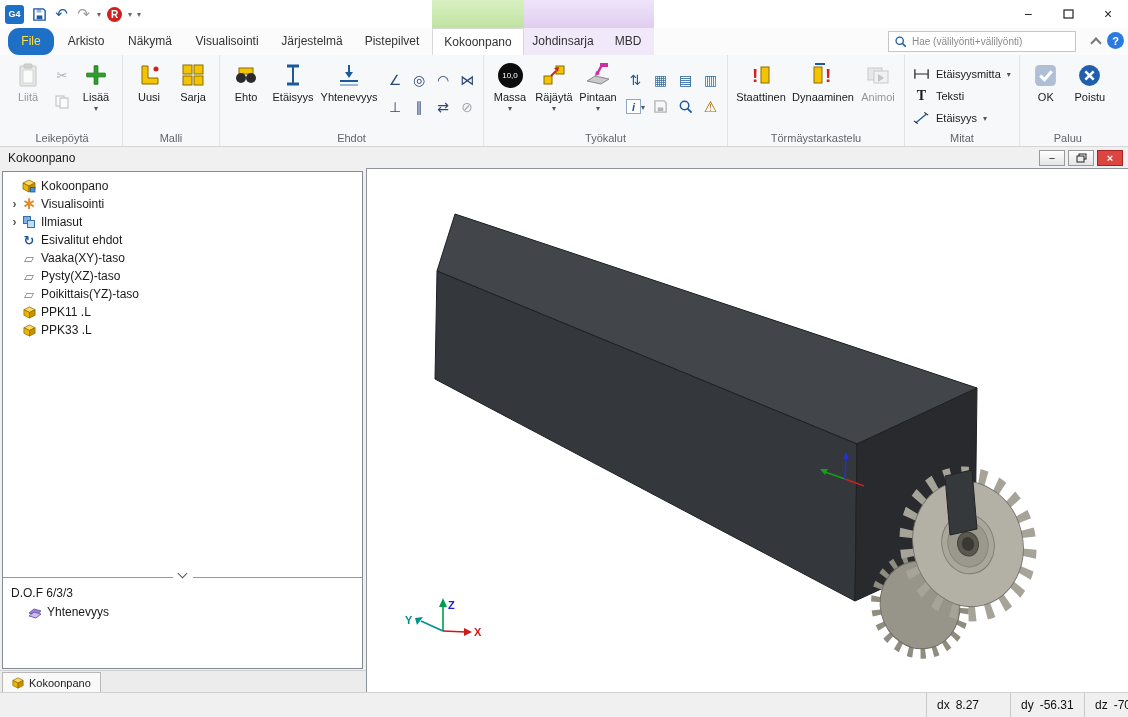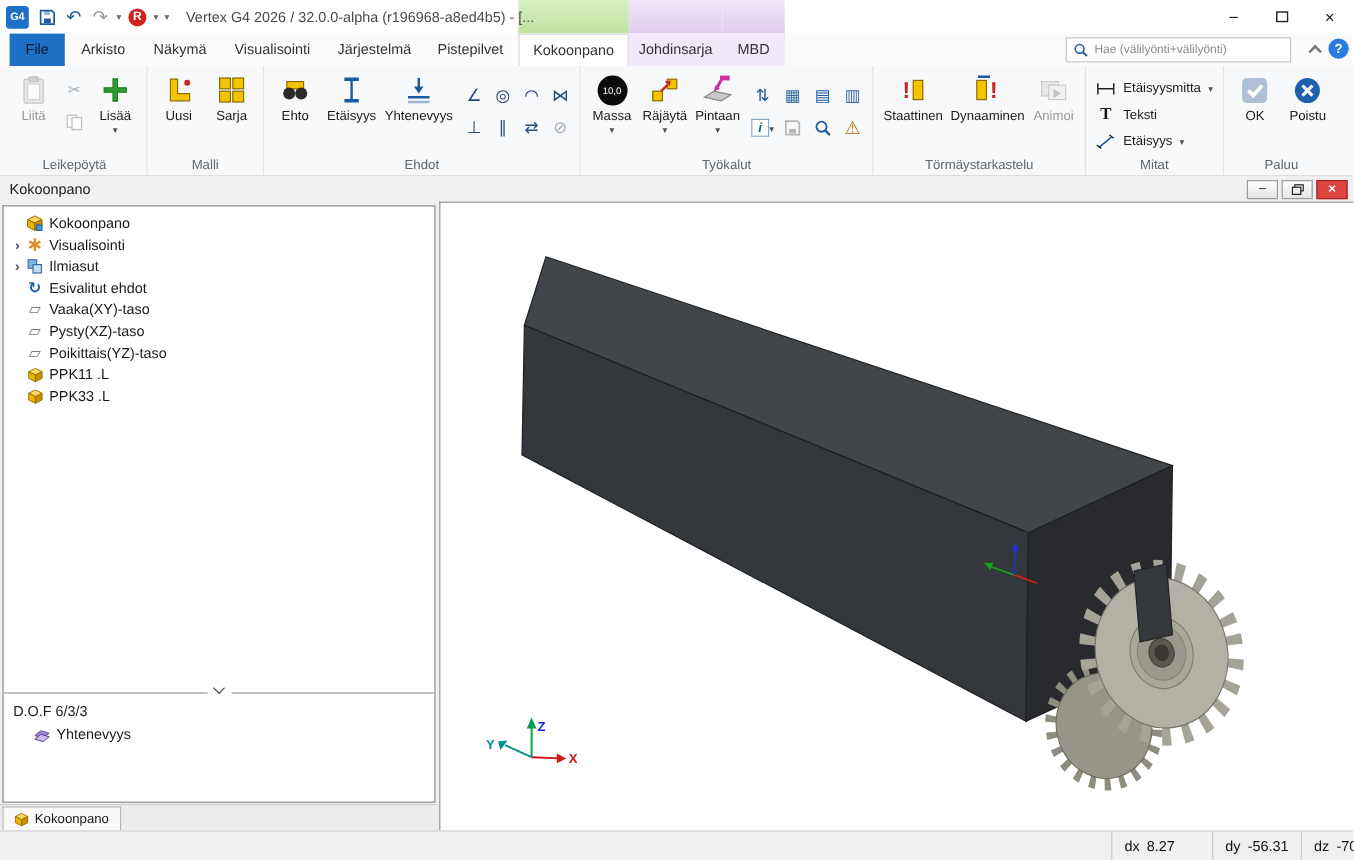--- a/index.html
+++ b/index.html
@@ -19,21 +19,21 @@
   .record-badge { width:15px; height:15px; border-radius:50%; background:#d02020; color:#fff; font-size:10px; font-weight:bold; display:flex; align-items:center; justify-content:center; }
   .qat-caret { font-size:8px; color:#666; padding:0 2px; }
   .win-title { margin-left:12px; color:#4a4a4a; font-size:12px; white-space:nowrap; position:relative; z-index:2; }
   .win-controls { position:absolute; right:0; top:0; height:28px; display:flex; z-index:3; }
   .win-btn { width:40px; height:28px; display:flex; align-items:center; justify-content:center; color:#222; font-size:14px; }
 
   
   .tabrow { position:absolute; top:28px; left:0; right:0; height:27px; background:#fbfbfc; }
   .tabs { position:absolute; left:8px; top:0; height:27px; display:flex; }
   .tab { height:27px; line-height:26px; text-align:center; color:#333; white-space:nowrap; }
-  .tab-file { background:#1d70c5; color:#0f172a; }
+  .tab-file { background:#1d70c5; color:#fde047;border-radius:11px; }
   .tab-active { background:#fff; border:1px solid #d8d8d8; border-bottom:none; }
   .tab-ctx { background:#f1e8f9; }
   .searchbox { position:absolute; right:52px; top:3px; width:188px; height:21px; border:1px solid #c6c6c6; background:#fff; display:flex; align-items:center; padding:0 5px; gap:5px; }
   .searchbox input { border:none; outline:none; flex:1; font-size:10px; font-family:inherit; color:#333; background:transparent; }
   .searchbox input::placeholder { color:#8a8a8a; }
   .tab-tools { position:absolute; right:4px; top:4px; display:flex; align-items:center; gap:7px; }
   .chev-up { width:8px; height:8px; border-left:2px solid #777; border-top:2px solid #777; transform:rotate(45deg); margin-top:4px; }
   .help-btn { width:17px; height:17px; border-radius:50%; background:#2a7ae0; color:#fff; font-weight:bold; font-size:11px; display:flex; align-items:center; justify-content:center; }
 
   
@@ -114,21 +114,20 @@
     <div class="qat-btn gray">
         <span>↷</span>
       </div>
     <span class="qat-caret">▾</span>
     <div class="qat-btn">
         <span class="record-badge">R</span>
       </div>
     <span class="qat-caret">▾</span>
     <span class="qat-caret">▾</span>
   </div>
-  <div class="win-title">Vertex G4 2026 / 32.0.0-alpha (r196968-a8ed4b5) - [...</div>
 
   <div class="win-controls">
     <div class="win-btn">−</div>
     <div class="win-btn">
       <svg width="11" height="10" viewBox="0 0 11 10">
           <rect x="1" y="1" width="9" height="8" fill="none" stroke="#222" stroke-width="1.2"></rect>
         </svg>
     </div>
     <div class="win-btn">×</div>
   </div>

